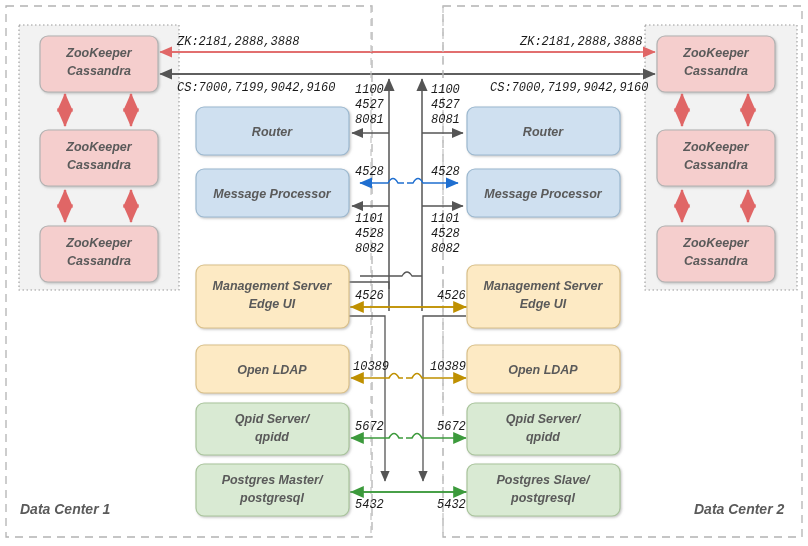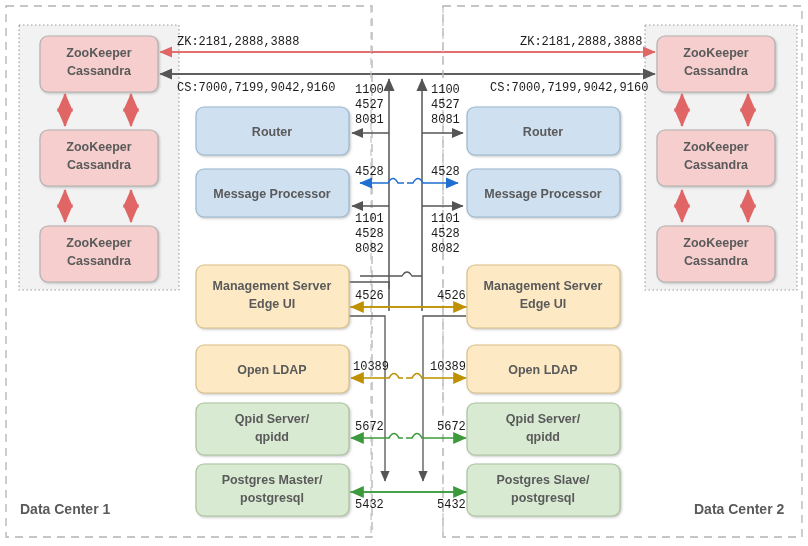--- a/index.html
+++ b/index.html
@@ -1,18 +1,18 @@
 <!DOCTYPE html>
 <html><head>
 <meta charset="utf-8">
 <style>
   html,body{margin:0;padding:0;background:#ffffff;}
   body{width:808px;height:546px;overflow:hidden;
        font-family:"Liberation Sans", sans-serif;}
-  #stage{position:relative;width:808px;height:546px;background:#ffffff;}
+  #stage{position:relative;width:808px;height:546px;background:#ffffff;font-style:italic;}
   svg#diagram{position:absolute;left:0;top:0;width:808px;height:546px;}
   .node-label{font-family:"Liberation Sans", sans-serif;font-size:12.5px;font-weight:bold;fill:#5a5a5a;}
   .port-label{font-family:"Liberation Mono", monospace;font-size:12px;fill:#1a1a1a;}
   .dc-label{font-family:"Liberation Sans", sans-serif;font-size:14px;font-weight:bold;fill:#5a5a5a;}
 </style>
 </head>
 <body>
 
 <div id="stage">
 <svg id="diagram" viewBox="0 0 808 546">

